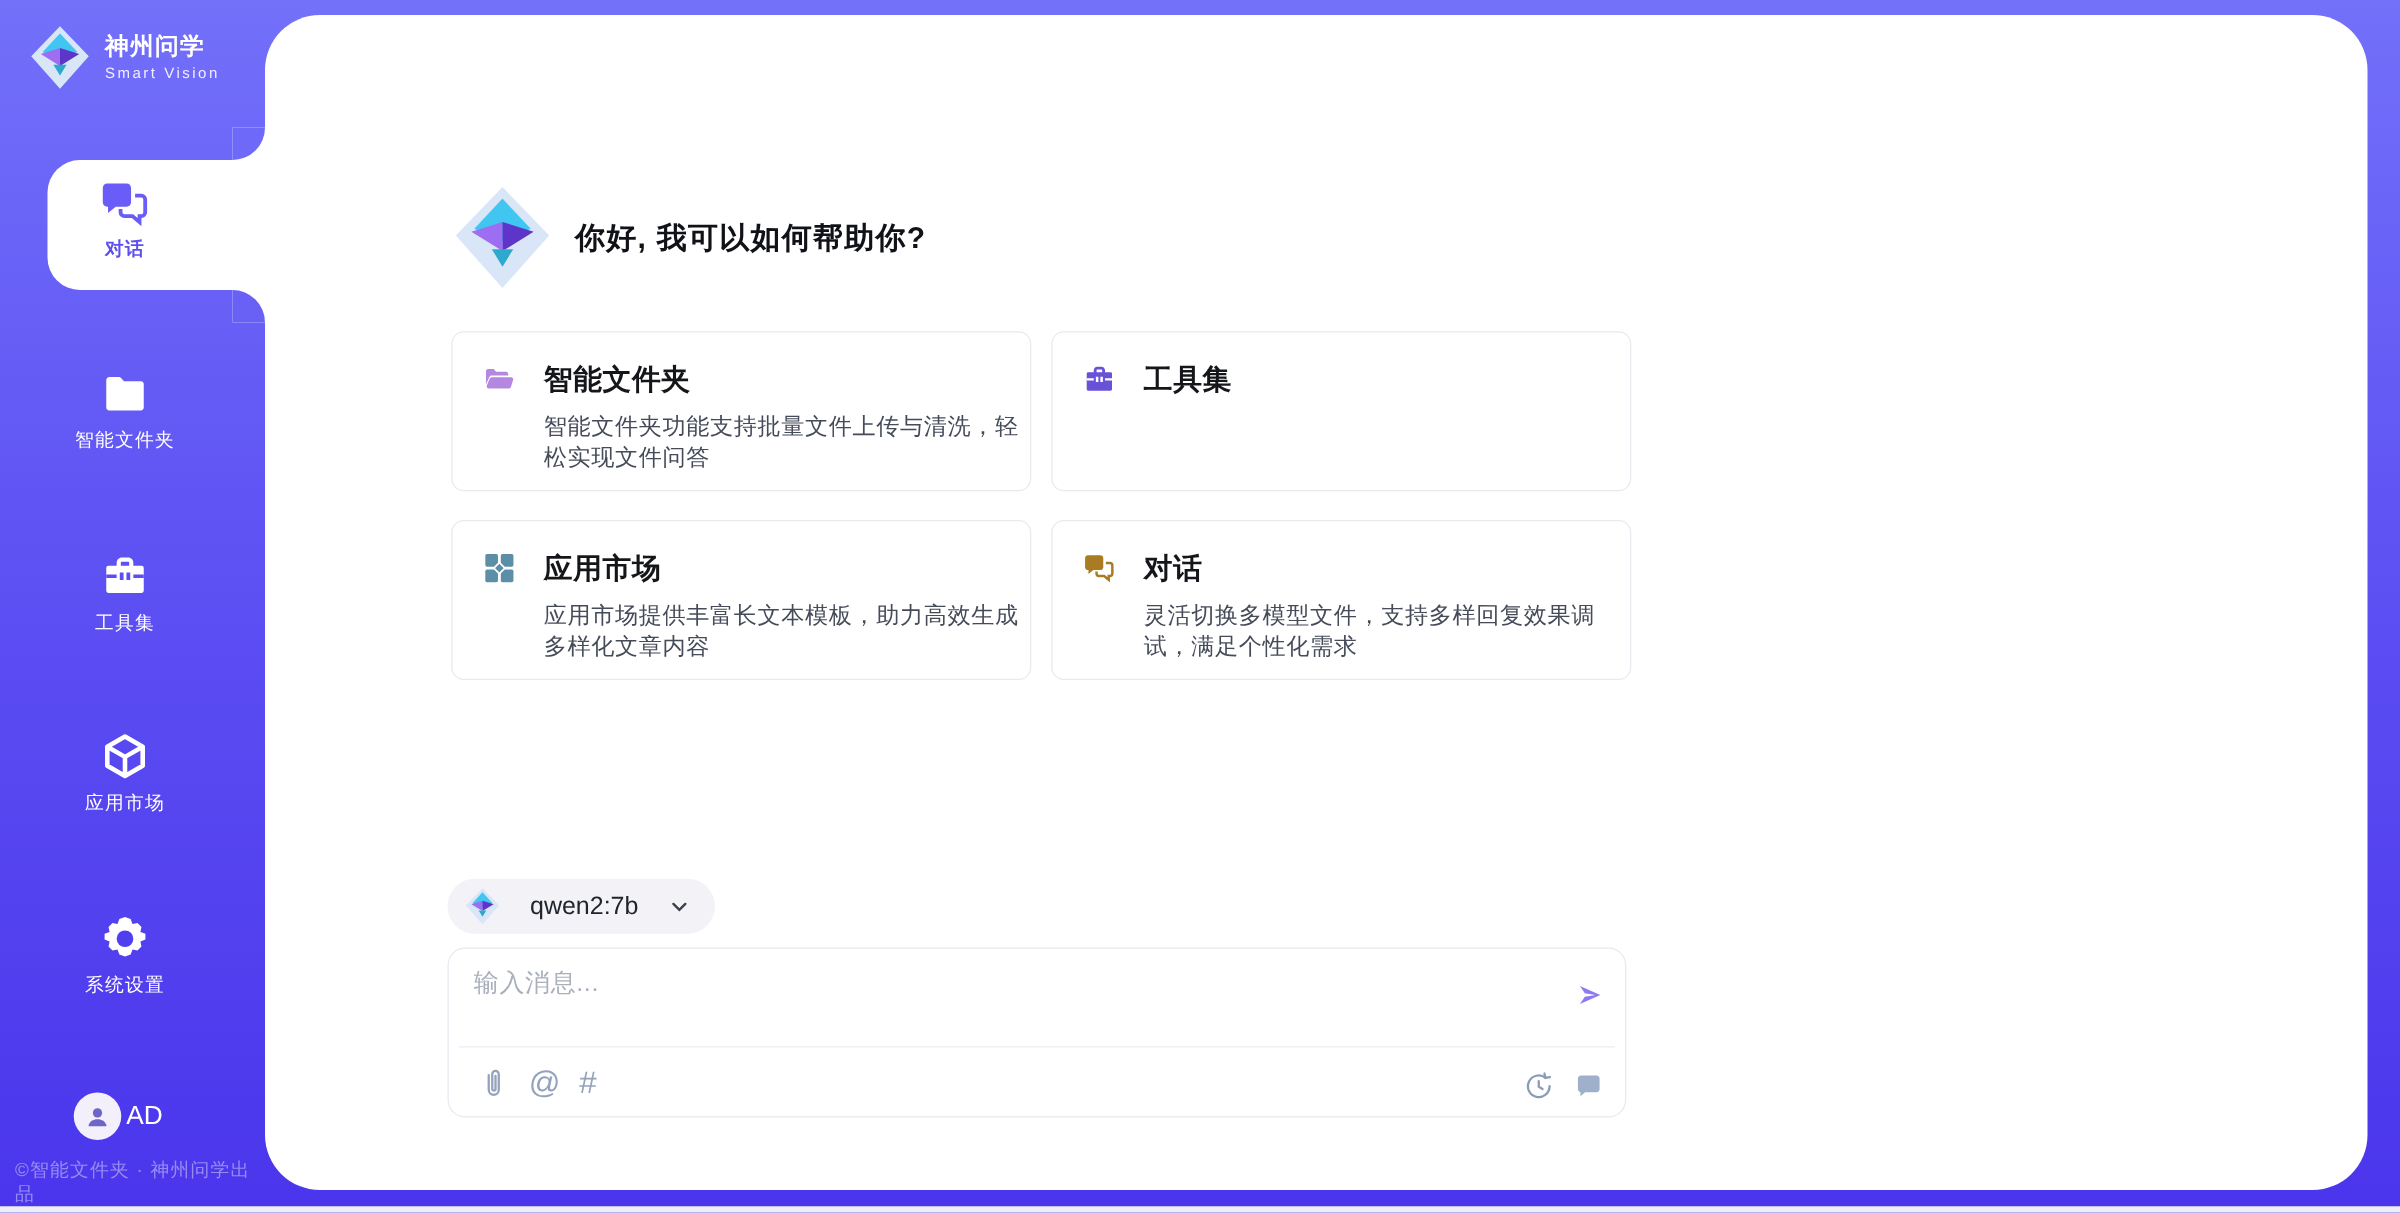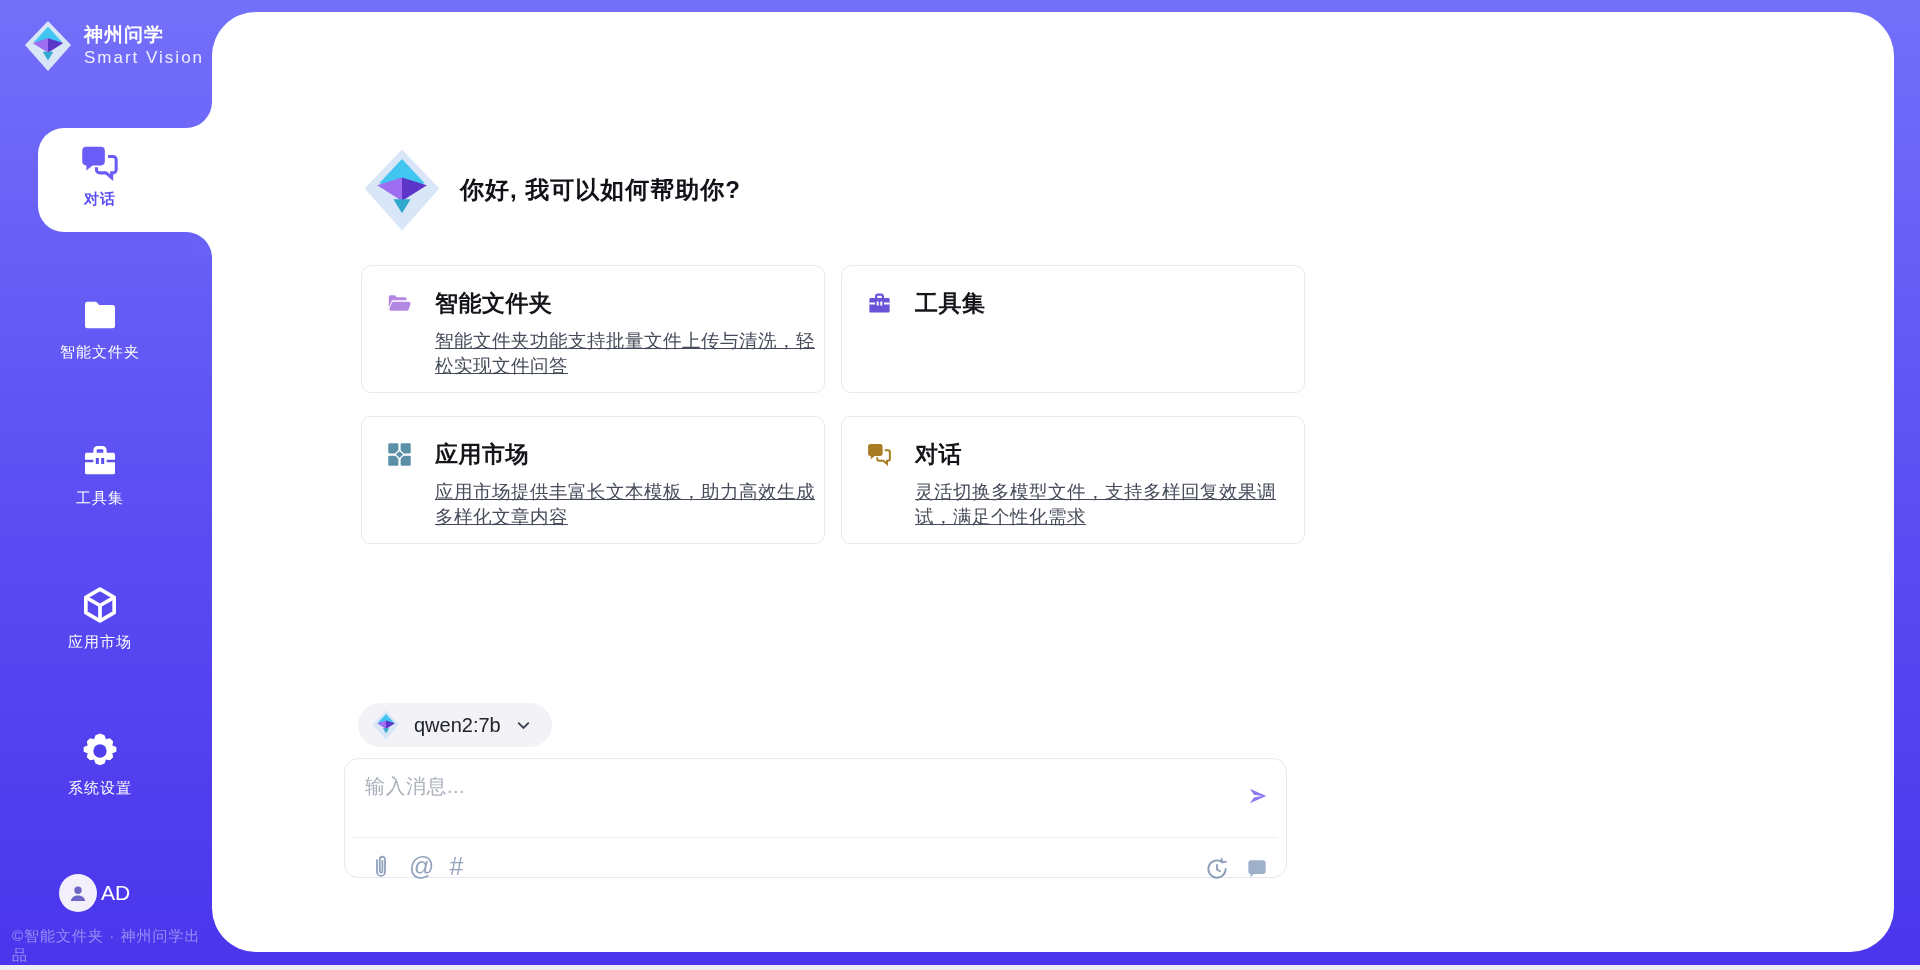--- a/index.html
+++ b/index.html
@@ -16,21 +16,21 @@
     position:absolute; left:212px; top:12px; width:1682px; height:940px;
     background:#ffffff; border-radius:44px; z-index:1;
   }
   .bottom-line { position:absolute; left:0; right:0; bottom:0; height:5px; background:#edeff5; z-index:5; }
 
   
   .sidebar { position:absolute; left:0; top:0; width:212px; height:970px; z-index:2; }
   .brand { position:absolute; left:24px; top:20px; display:flex; align-items:center; gap:12px; }
   .brand-logo { width:48px; height:52px; }
   .brand-name { color:#fff; font-size:19px; font-weight:bold; letter-spacing:1px; line-height:22px; }
-  .brand-sub  { color:#f0efff; font-size:17px; letter-spacing:2px; margin-top:2px; }
+  .brand-sub  { color:#f0efff; font-size:12px; letter-spacing:2px; margin-top:2px; }
 
   .nav-item { position:absolute; left:0; width:200px; display:flex; flex-direction:column;
               align-items:center; gap:7px; color:#fff; cursor:pointer; }
   .nav-ic { width:42px; height:42px; display:flex; align-items:center; justify-content:center; }
   .nav-ic svg { width:40px; height:40px; }
   .nav-label { font-size:15px; letter-spacing:1px; }
 
   
   .tab { position:absolute; left:38px; top:128px; width:176px; height:104px;
          background:#fff; border-radius:26px 0 0 26px; z-index:1; cursor:pointer; }
@@ -61,30 +61,30 @@
           border-radius:10px; padding:22px 24px; cursor:pointer; }
   .card:nth-child(1){ left:0; top:0; }
   .card:nth-child(2){ left:480px; top:0; }
   .card:nth-child(3){ left:0; top:151px; }
   .card:nth-child(4){ left:480px; top:151px; }
   .card-head { display:flex; align-items:center; gap:22px; }
   .card-ic { width:27px; height:27px; display:flex; align-items:center; justify-content:center; }
   .card-ic svg { width:27px; height:27px; }
   .card-title { font-size:23px; font-weight:bold; color:#14161a; letter-spacing:0.5px; }
   .card-desc { margin-top:9px; margin-left:49px; width:382px; font-size:18.5px; line-height:25px;
-               color:#454b59; letter-spacing:0.5px;text-decoration:underline; }
+               color:#454b59; letter-spacing:0.5px; }
 
   .model-pill { position:absolute; left:358px; top:703px; height:44px; background:#f2f2f7;
-                border-radius:22px; display:flex; align-items:center; gap:14px; padding:0 20px 0 14px;
+                border-radius:22px; display:flex; align-items:center; gap:24px; padding:0 20px 0 14px;
                 z-index:2; cursor:pointer; }
   .model-pill .mini-logo { width:28px; height:30px; }
   .model-name { font-size:20px; color:#20242c; }
   .model-pill svg.chev { width:17px; height:17px; }
 
-  .composer { position:absolute; left:344px; top:758px; width:943px; height:120px; background:#fff;
+  .composer { position:absolute; left:358px; top:758px; width:943px; height:136px; background:#fff;
               border:1px solid #e7e9ef; border-radius:14px; z-index:2; }
   .composer textarea { position:absolute; left:20px; top:14px; width:820px; height:58px; border:none;
               outline:none; resize:none; font-family:"Liberation Sans",sans-serif; font-size:20px;
               color:#333a46; background:transparent; letter-spacing:0.5px; }
   .composer textarea::placeholder { color:#a9afbb; }
   .send-btn { position:absolute; right:16px; top:26px; width:24px; height:22px; cursor:pointer; }
   .composer .divider { position:absolute; left:8px; right:8px; top:78px; height:1px; background:#eceef2; }
   .tools-left { position:absolute; left:22px; top:94px; display:flex; align-items:center; gap:15px; }
   .tools-right { position:absolute; right:16px; top:96px; display:flex; align-items:center; gap:13px; }
   .tool-ic { width:27px; height:27px; display:flex; align-items:center; justify-content:center; cursor:pointer; }

